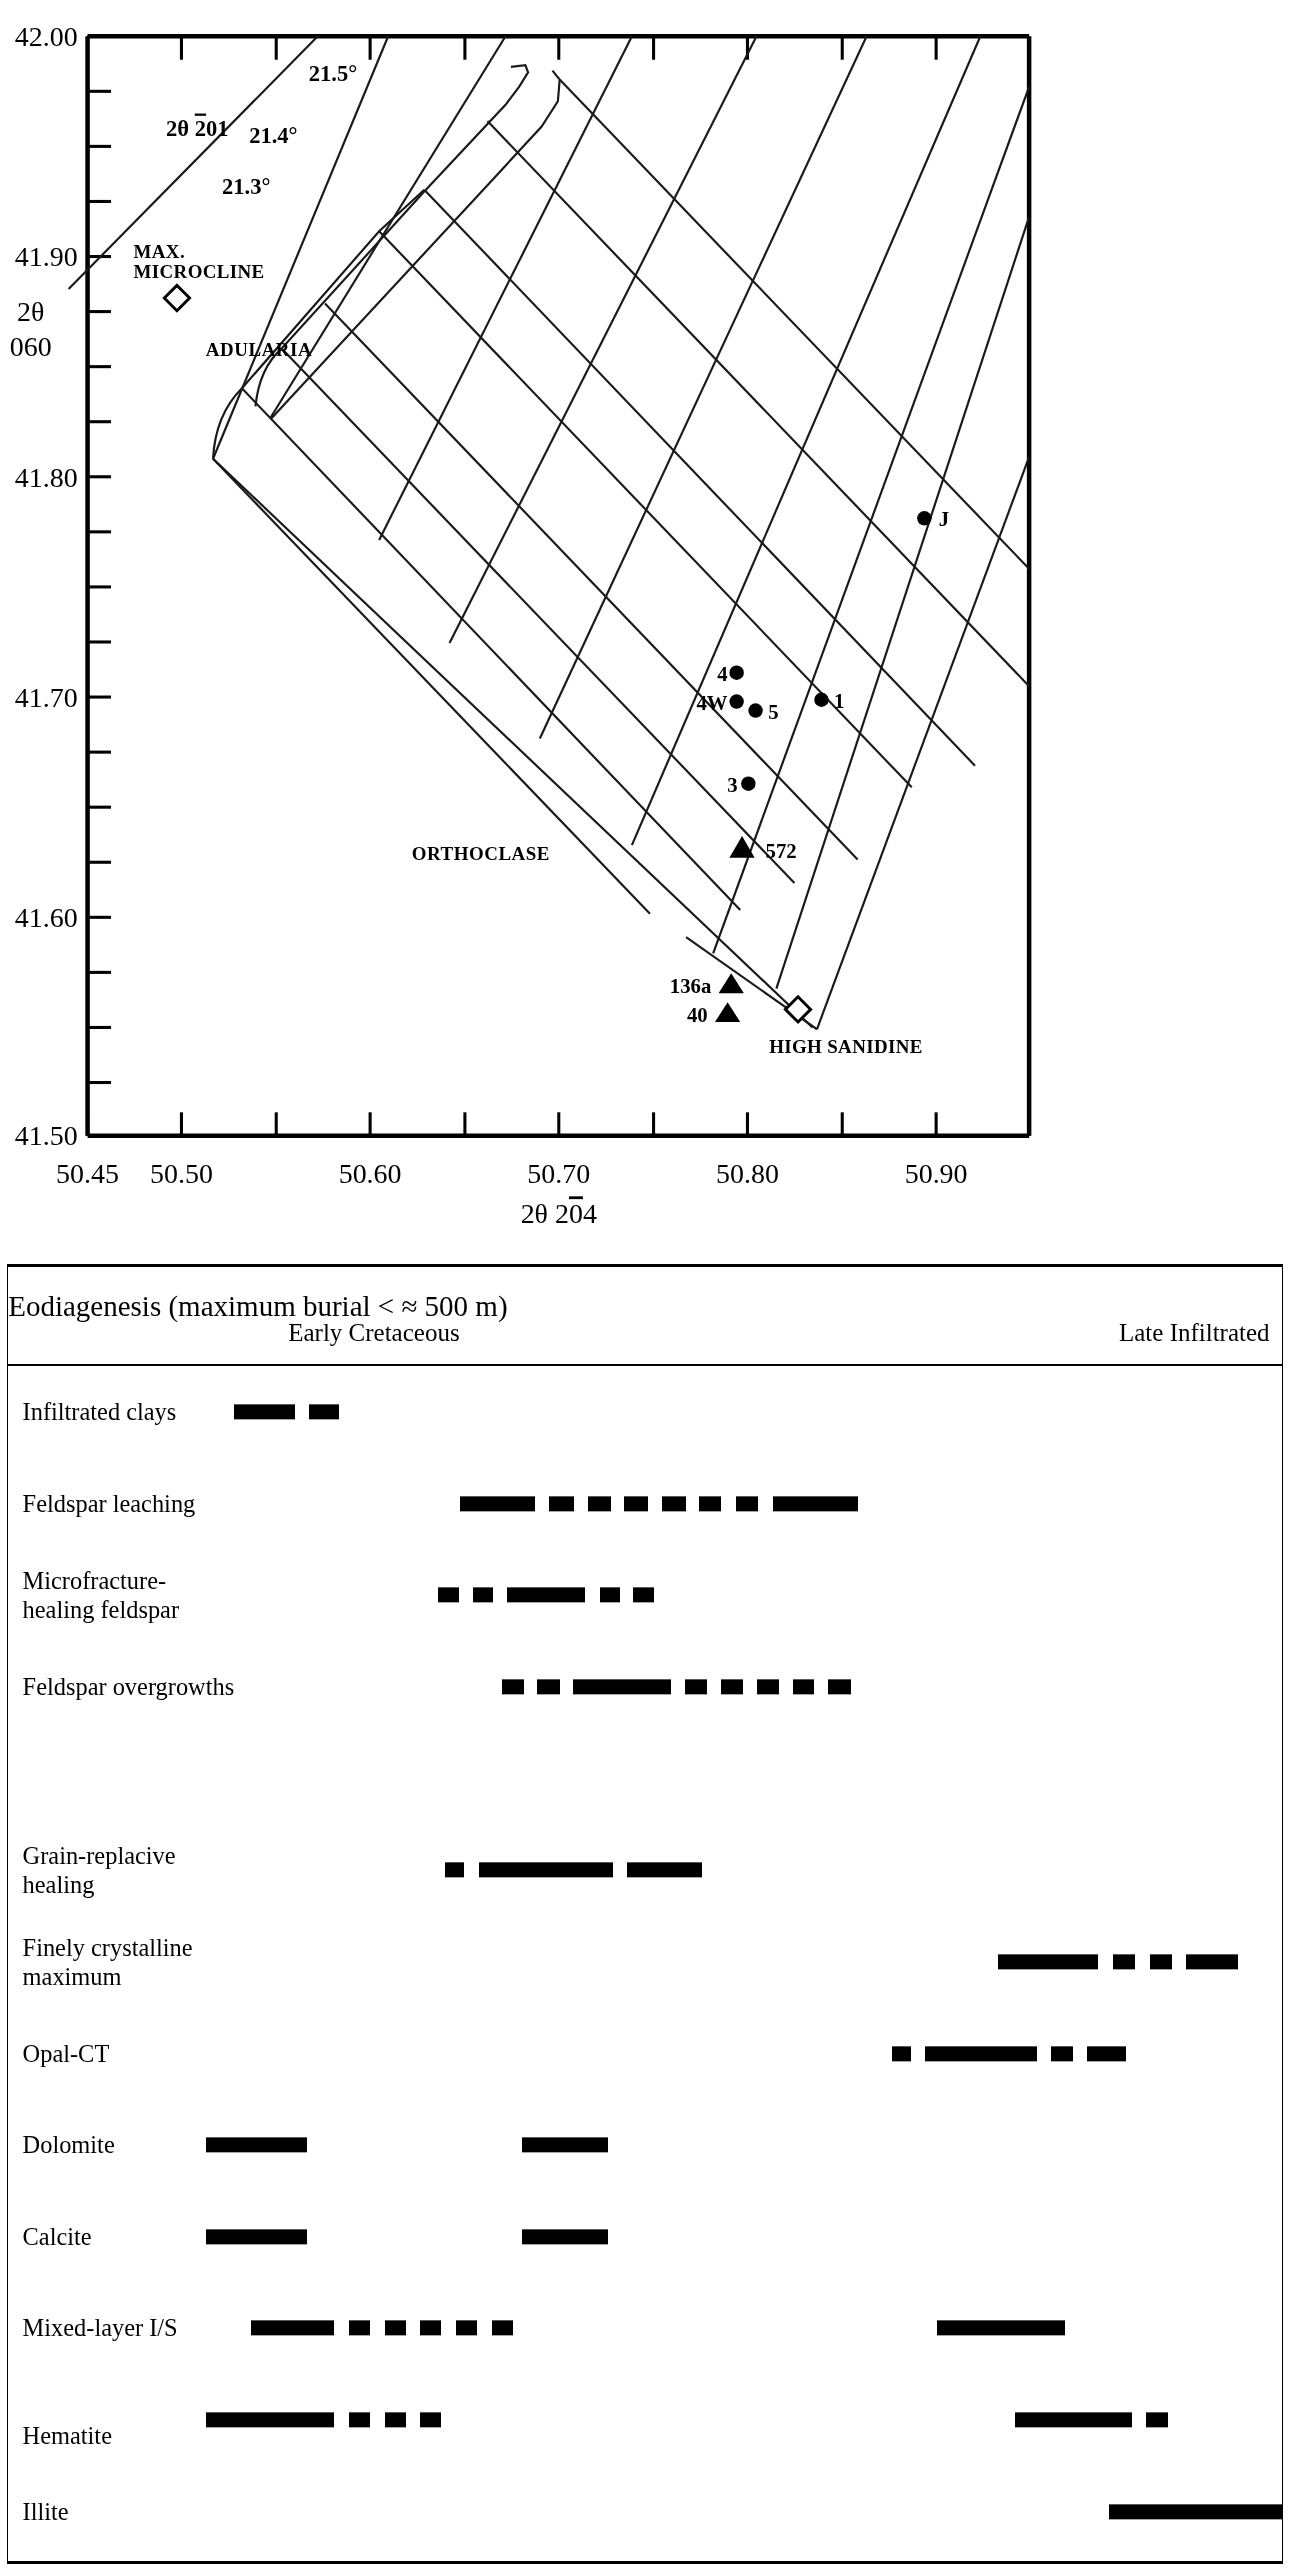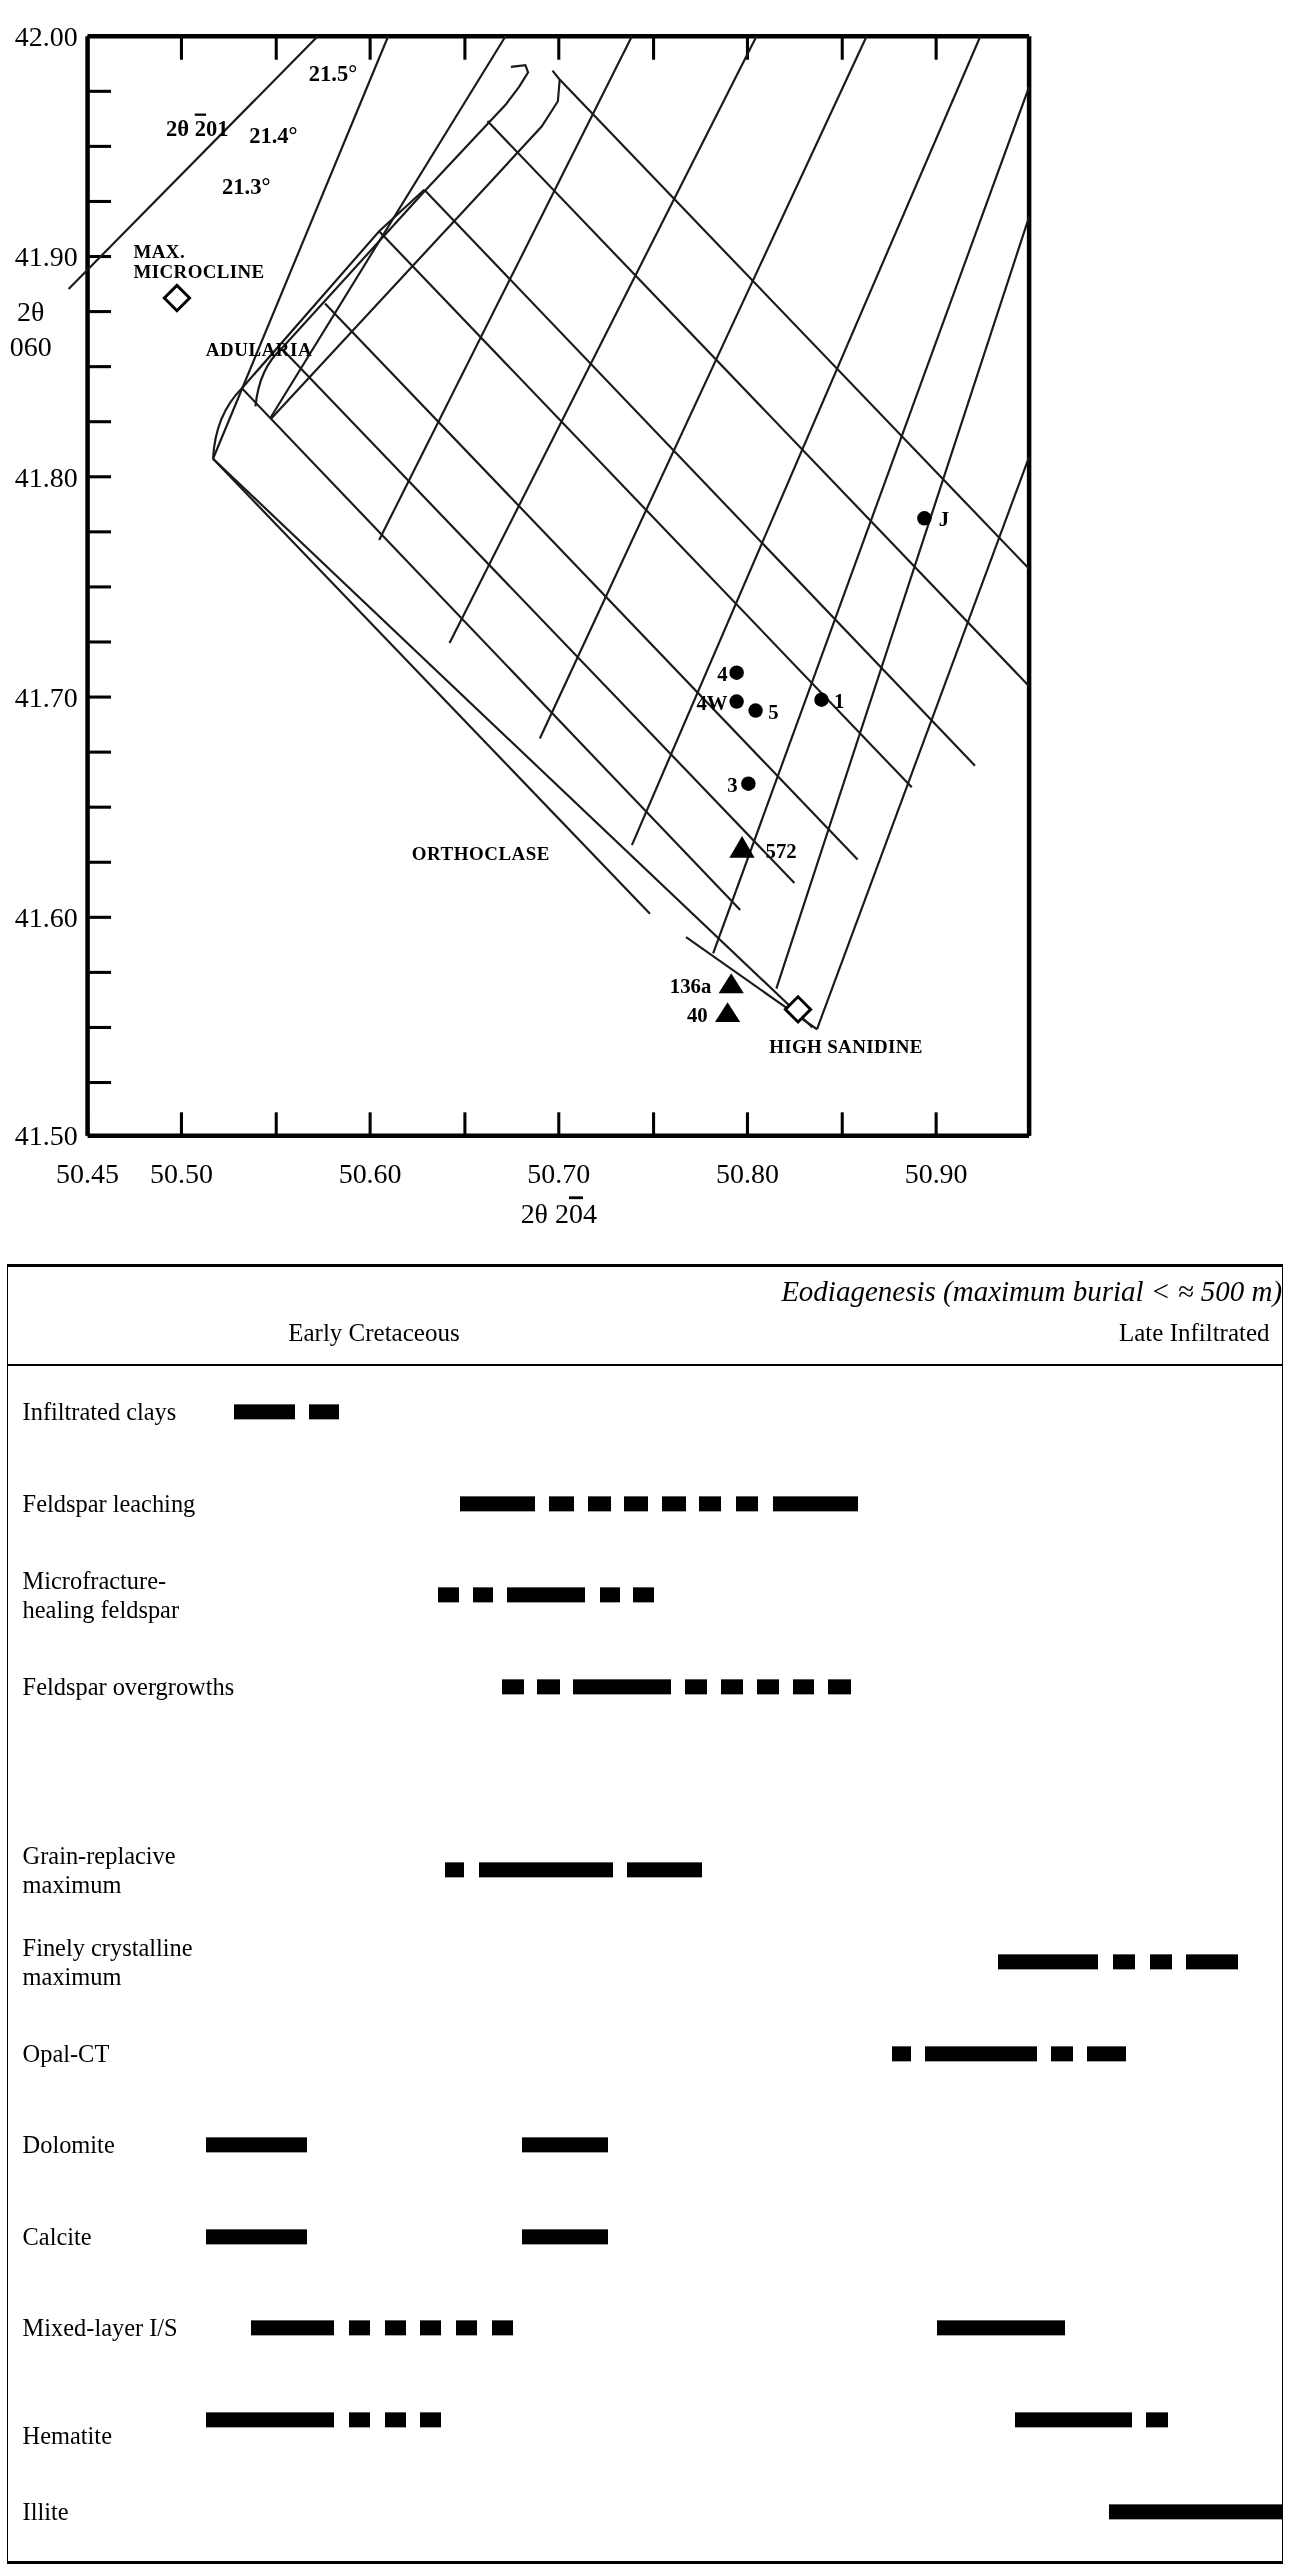--- a/index.html
+++ b/index.html
@@ -88,24 +88,23 @@
   }
   #pg-header {
     position: relative;
     height: 99px;
     border-bottom: 2.7px solid #000;
     box-sizing: border-box;
   }
   #pg-header-title {
     position: absolute;
     left: 0; right: 0;
-    top: 8px;
-    text-align: right;
+    top: 23px;
+    text-align: left;
     font-size: 29px;
-    font-style: italic;
   }
   #pg-sub-early {
     position: absolute;
     left: 280px;
     top: 52px;
     font-size: 25px;
   }
   #pg-sub-late {
     position: absolute;
     right: 12.6px;
@@ -372,21 +371,21 @@
         <div class="pg-row-track" style="height: 92px;">
           <div class="pg-bar" style="left: 24.3%; width: 1.9%;"></div>
           <div class="pg-bar" style="left: 27.4%; width: 1.8%;"></div>
           <div class="pg-bar" style="left: 30.5%; width: 7%;"></div>
           <div class="pg-bar" style="left: 38.8%; width: 1.8%;"></div>
           <div class="pg-bar" style="left: 41.8%; width: 1.9%;"></div>
         </div>
       </div>
       <div class="pg-row" style="top: 458px; height: 92px;">
         <div class="pg-row-label" style="top: 17px;">Grain-replacive
-maximum</div>
+healing</div>
         <div class="pg-row-track" style="height: 92px;">
           <div class="pg-bar" style="left: 24.9%; width: 1.7%;"></div>
           <div class="pg-bar" style="left: 28%; width: 12%;"></div>
           <div class="pg-bar" style="left: 41.2%; width: 6.8%;"></div>
         </div>
       </div>
       <div class="pg-row" style="top: 550px; height: 92px;">
         <div class="pg-row-label" style="top: 17px;">Finely crystalline
 maximum</div>
         <div class="pg-row-track" style="height: 92px;">

